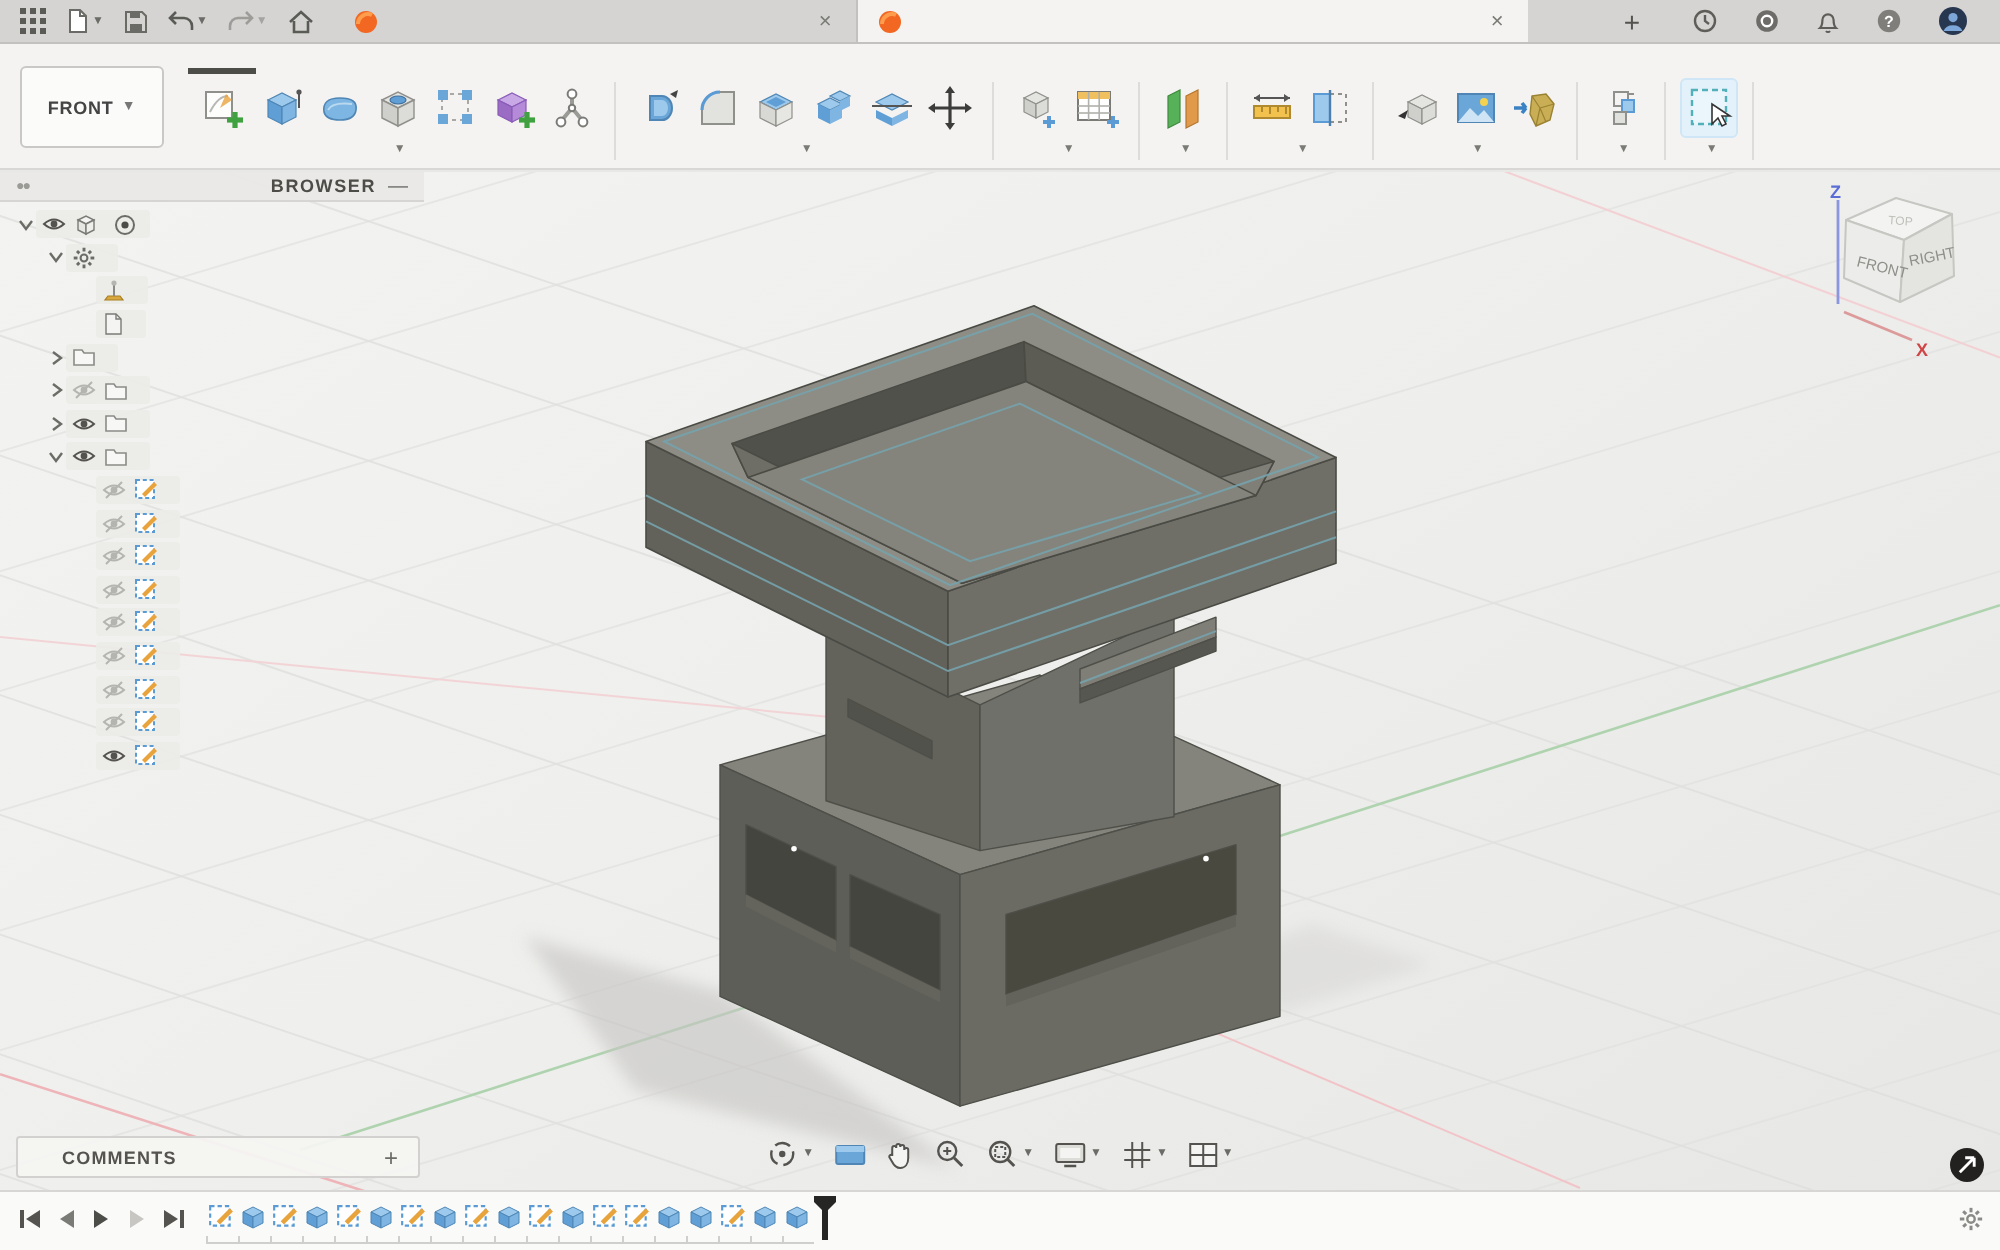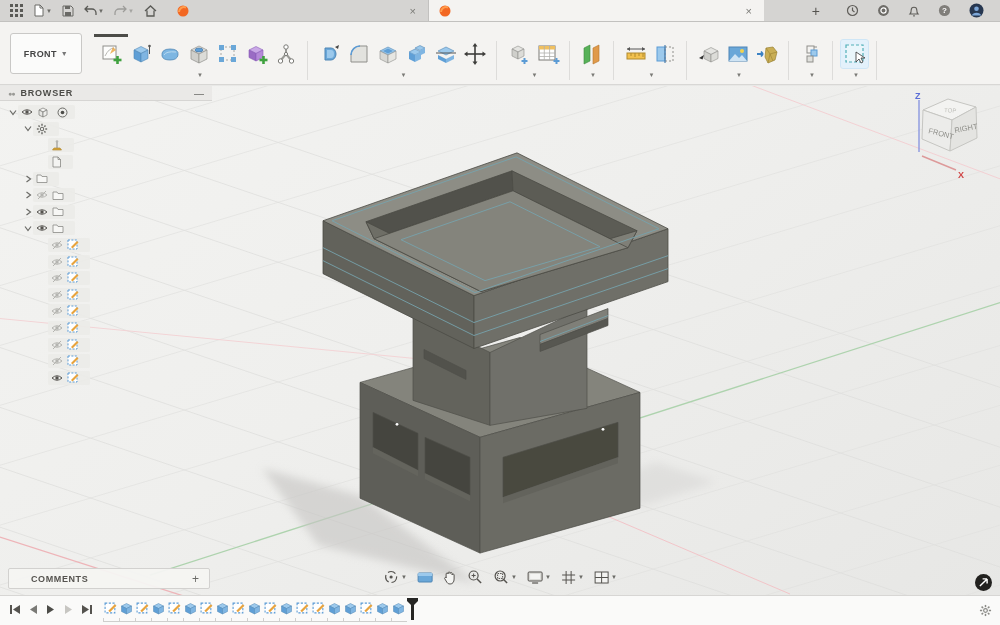--- a/index.html
+++ b/index.html
@@ -37,21 +37,21 @@
   .vsep { width:1px; background:#dddcda; margin:4px 2px; }
 
   
   .canvas { position:absolute; top:86px; left:0; right:0; bottom:30px; overflow:hidden;
             background:linear-gradient(145deg,#f3f3f1 0%,#efefed 45%,#e7e7e5 100%); }
   .scene { position:absolute; inset:0; width:100%; height:100%; }
 
   
   .browser { position:absolute; left:0; top:0; width:212px; }
   .b-head { height:15px; background:rgba(233,232,230,.92); display:flex; align-items:center; padding:0 8px; gap:6px; border-bottom:1px solid rgba(200,200,198,.6);}
-  .b-title { font-size:9px; font-weight:bold; letter-spacing:.8px; color:#4c4c48; flex:1;}
+  .b-title { font-size:9px; font-weight:bold; letter-spacing:.8px; color:#4c4c48; flex:1;text-align:right;}
   .b-min { color:#6a6a66; font-size:10px; }
   .b-grip { color:#9a9a96; font-size:7px; letter-spacing:-1px;}
   .b-rows { padding-top:3px; }
   .b-row { height:16.6px; display:flex; align-items:center; }
   .b-row .chev { width:10px; display:flex; justify-content:center; }
   .pill { display:flex; align-items:center; gap:4px; background:rgba(235,235,232,.95); border-radius:2px; padding:1px 7px 1px 3px; height:14px;}
   .b-label { font-size:9.5px; color:#3f3f3b; white-space:nowrap;}
   .b-label.bold { font-weight:bold; }
 
   

